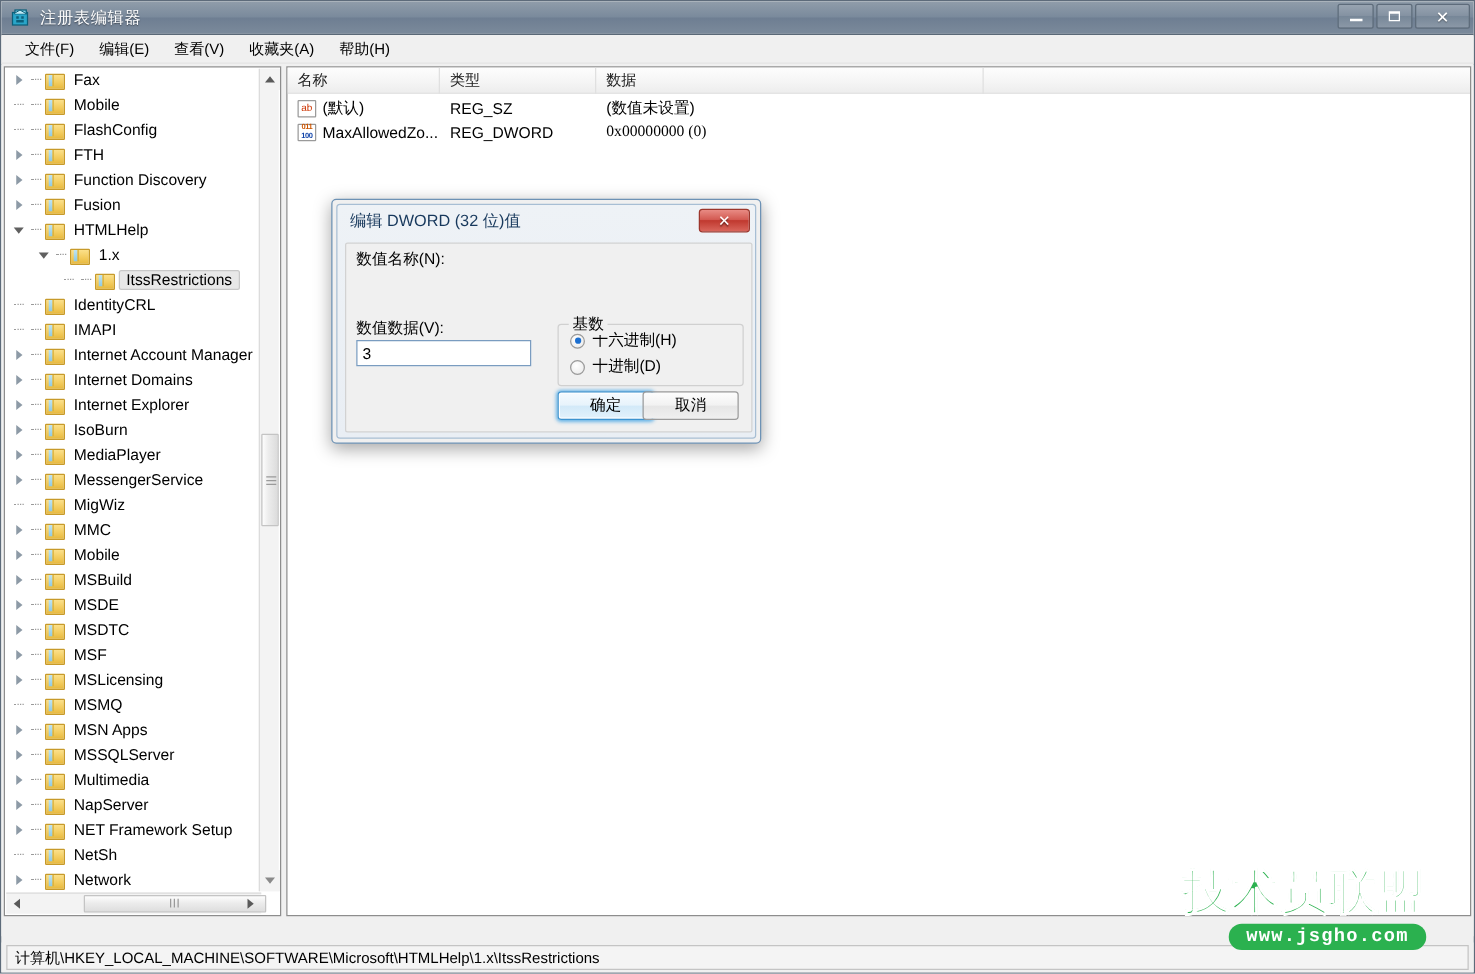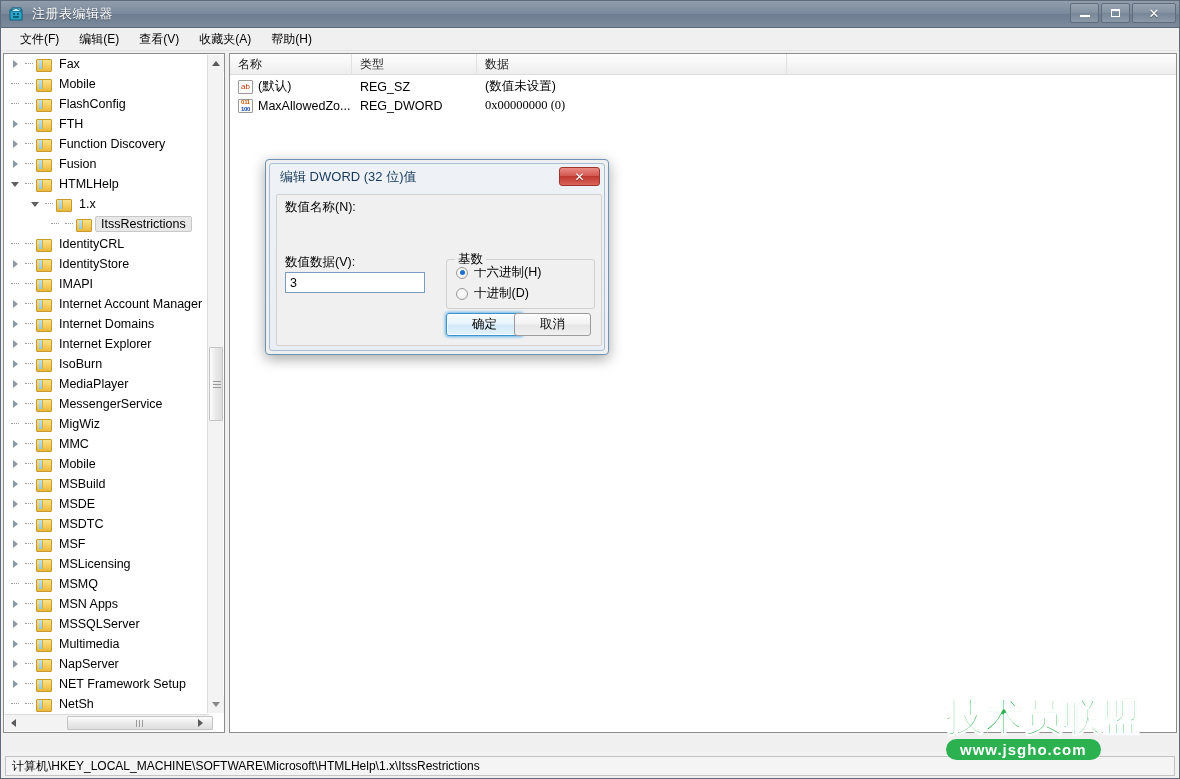--- a/index.html
+++ b/index.html
@@ -248,21 +248,21 @@
     border: 1px solid #c4c4c4;
     background: #f4f4f4;
     display: flex; align-items: center;
     padding-left: 6px;
     font-size: 12px; color: #000;
   }
 
   
   .watermark {
     position: absolute; right: 38px; bottom: 18px;
-    text-align: left; pointer-events: none;
+    text-align: right; pointer-events: none; font-family: Liberation Mono, monospace;
   }
   .wm-main {
     font-size: 38px; font-weight: bold; color: #2bb14f;
     letter-spacing: 1px; line-height: 1;
     -webkit-text-stroke: 1px #ffffff;
   }
   .wm-sub {
     margin-top: 3px;
     background: #2bb14f; color: #fff;
     font-size: 15px; font-weight: bold;
@@ -482,29 +482,20 @@
           </div>
           <div class="tree-row">
             <span class="indent" style="width: 4px;"></span>
             <span class="dotline"></span>
             <span class="dotline"></span>
             <span class="folder"></span>
             <span class="tree-label">IdentityCRL</span>
           </div>
           <div class="tree-row">
             <span class="indent" style="width: 4px;"></span>
-            <span class="expander">
-              <span class="arrow-c"></span>
-            </span>
-            <span class="dotline"></span>
-            <span class="folder"></span>
-            <span class="tree-label">IdentityStore</span>
-          </div>
-          <div class="tree-row">
-            <span class="indent" style="width: 4px;"></span>
             <span class="dotline"></span>
             <span class="dotline"></span>
             <span class="folder"></span>
             <span class="tree-label">IMAPI</span>
           </div>
           <div class="tree-row">
             <span class="indent" style="width: 4px;"></span>
             <span class="expander">
               <span class="arrow-c"></span>
             </span>

